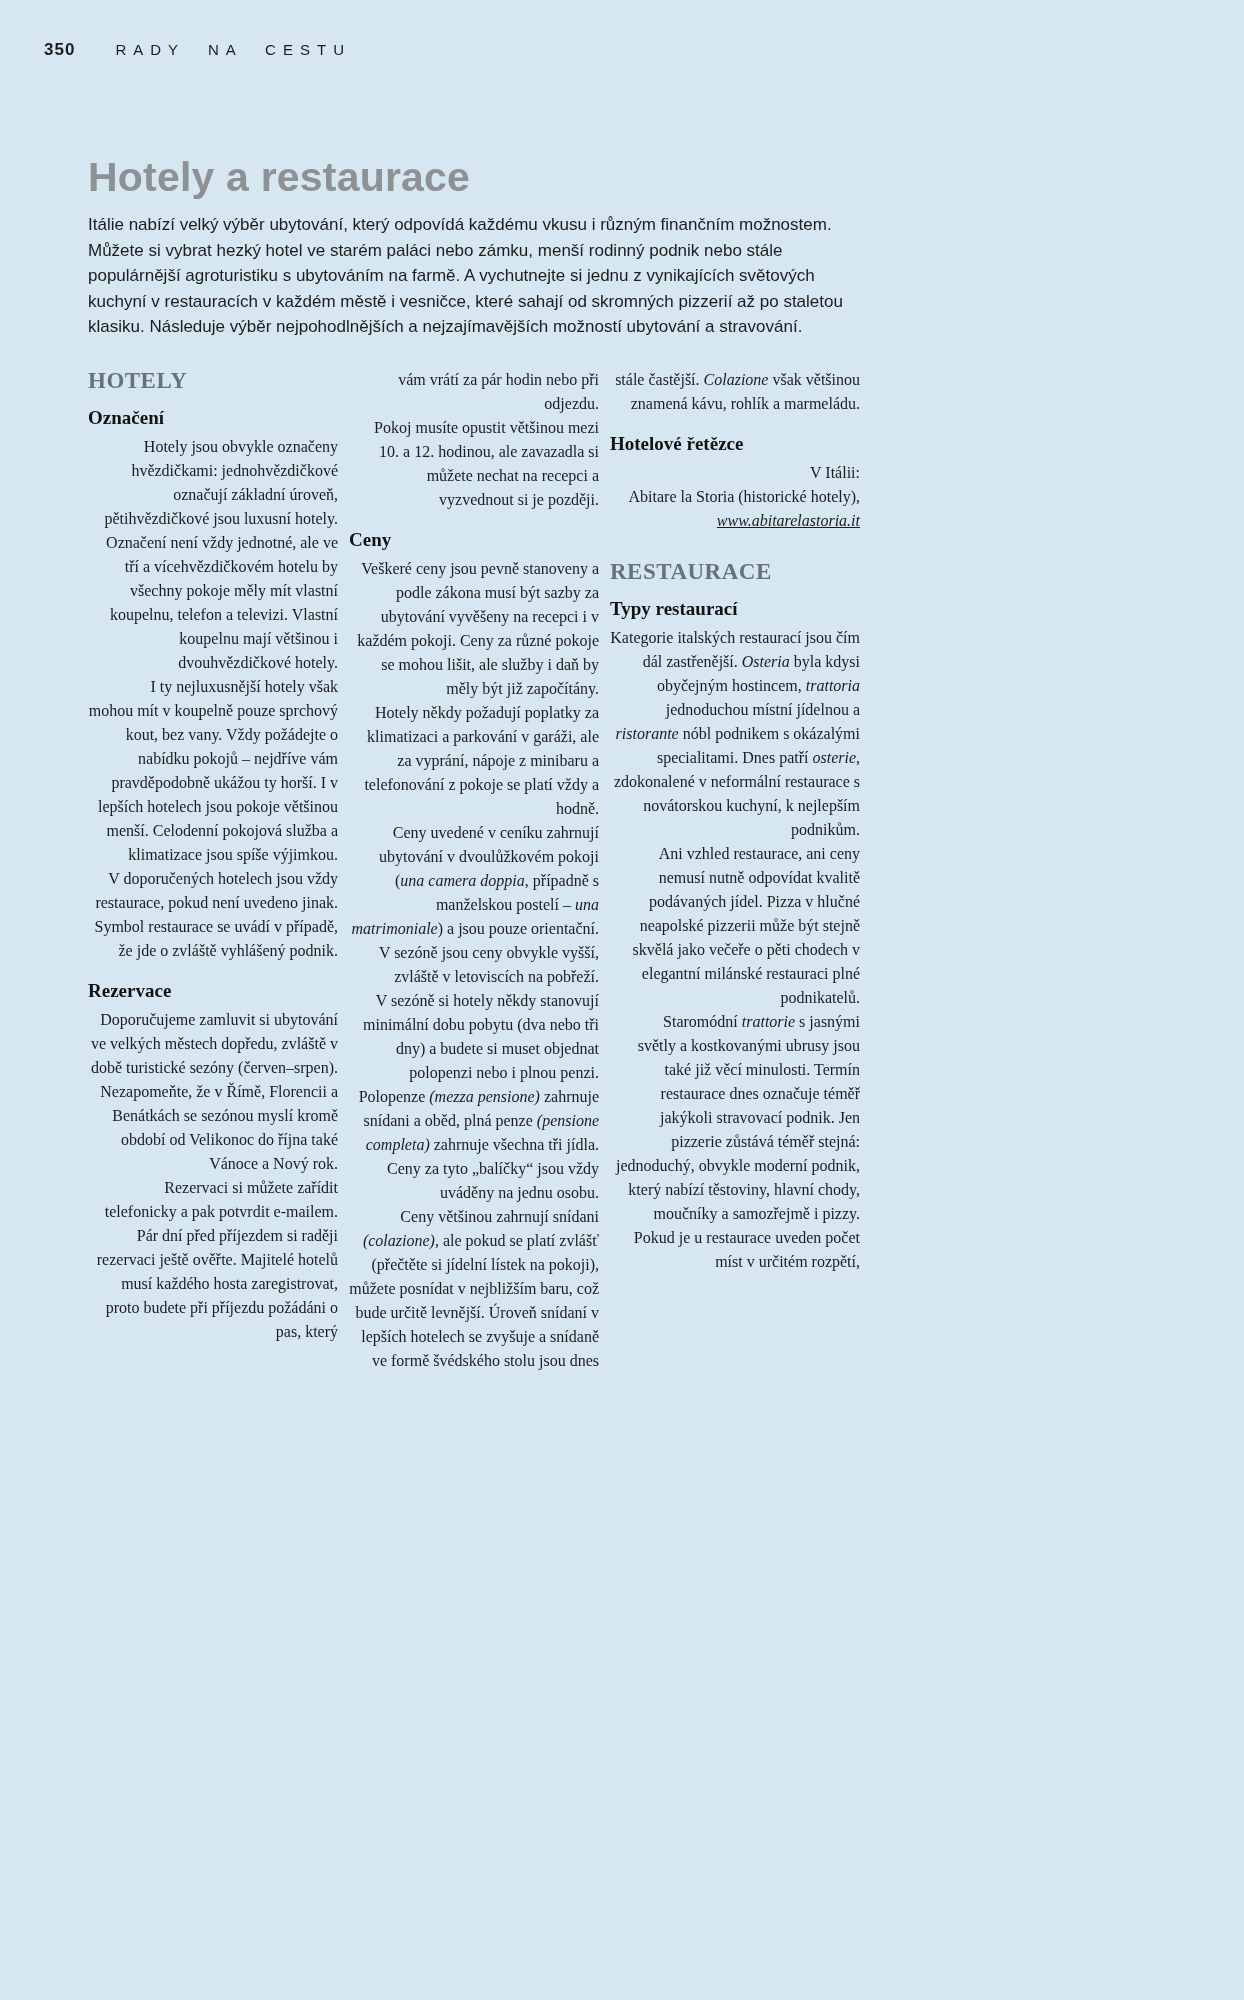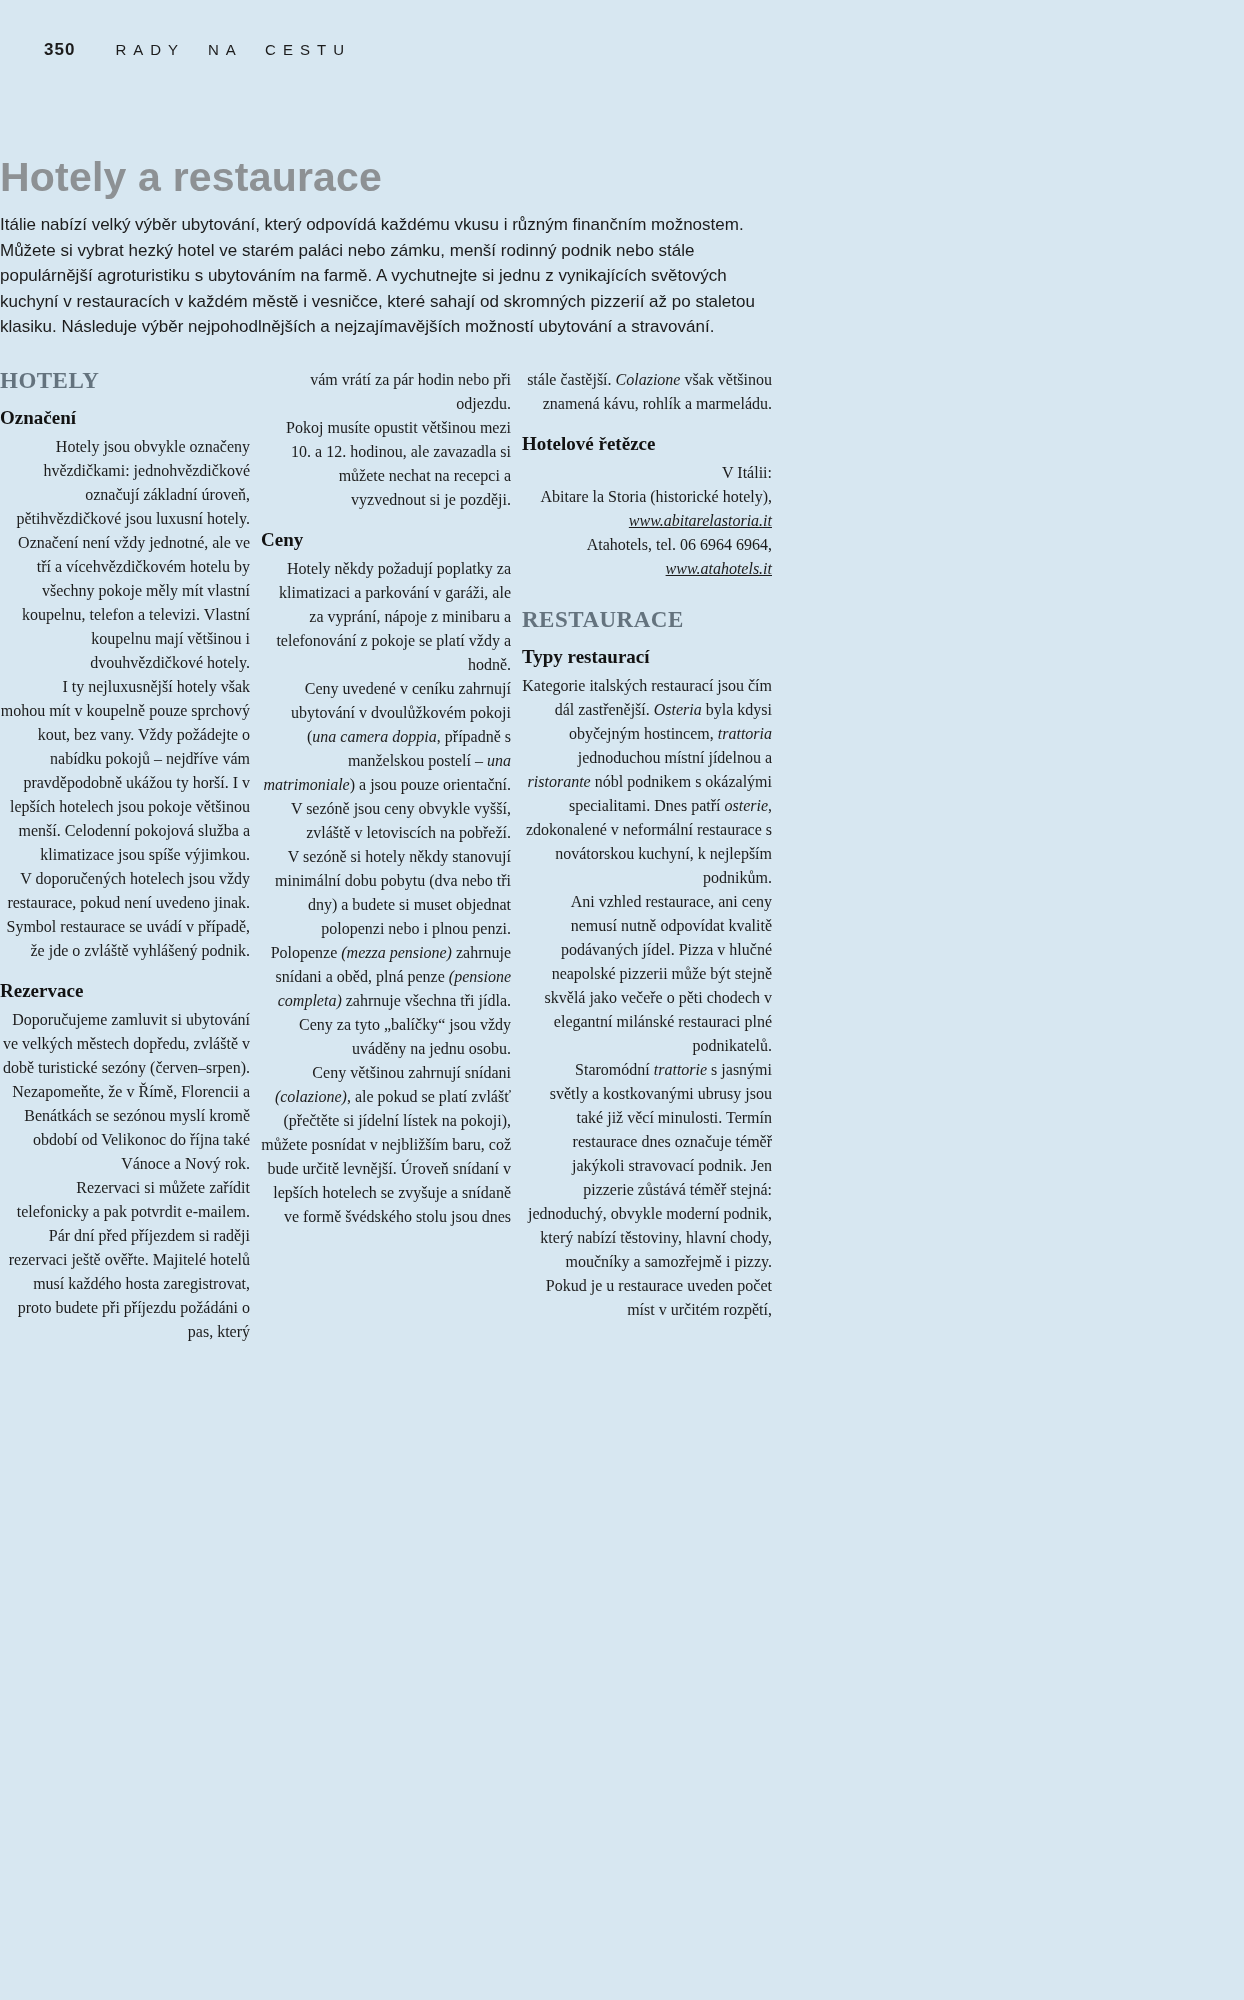--- a/index.html
+++ b/index.html
@@ -22,20 +22,21 @@
     font-weight: bold;
     letter-spacing: 1px;
   }
   .running-head {
     font-size: 15px;
     font-weight: 500;
     letter-spacing: 7px;
     word-spacing: 12px;
   }
   .content {
+    padding-left: 88px;
     width: 806px;
   }
   .title {
     margin: 94px 0 0 0;
     font-size: 41px;
     line-height: 46px;
     font-weight: bold;
     color: #8d9194;
     letter-spacing: 0.2px;
   }
@@ -112,31 +113,31 @@
           <p class="para indent">I ty nejluxusnější hotely však mohou mít v koupelně pouze sprchový kout, bez vany. Vždy požádejte o nabídku pokojů – nejdříve vám pravděpodobně ukážou ty horší. I v lepších hotelech jsou pokoje většinou menší. Celodenní pokojová služba a klimatizace jsou spíše výjimkou.</p>
           <p class="para indent">V doporučených hotelech jsou vždy restaurace, pokud není uvedeno jinak. Symbol restaurace se uvádí v případě, že jde o zvláště vyhlášený podnik.</p>
           <h3 class="sub-head">Rezervace</h3>
           <p class="para">Doporučujeme zamluvit si ubytování ve velkých městech dopředu, zvláště v době turistické sezóny (červen–srpen). Nezapomeňte, že v Římě, Florencii a Benátkách se sezónou myslí kromě období od Velikonoc do října také Vánoce a Nový rok.</p>
           <p class="para indent">Rezervaci si můžete zařídit telefonicky a pak potvrdit e-mailem. Pár dní před příjezdem si raději rezervaci ještě ověřte. Majitelé hotelů musí každého hosta zaregistrovat, proto budete při příjezdu požádáni o pas, který</p>
         </div>
       <div class="col">
           <p class="para">vám vrátí za pár hodin nebo při odjezdu.</p>
           <p class="para indent">Pokoj musíte opustit většinou mezi 10. a 12. hodinou, ale zavazadla si můžete nechat na recepci a vyzvednout si je později.</p>
           <h3 class="sub-head">Ceny</h3>
+          <p class="para">Veškeré ceny jsou pevně stanoveny a podle zákona musí být sazby za ubytování vyvěšeny na recepci i v každém pokoji. Ceny za různé pokoje se mohou lišit, ale služby i daň by měly být již započítány.</p>
           <p class="para indent">Hotely někdy požadují poplatky za klimatizaci a parkování v garáži, ale za vyprání, nápoje z minibaru a telefonování z pokoje se platí vždy a hodně.</p>
           <p class="para indent">Ceny uvedené v ceníku zahrnují ubytování v dvoulůžkovém pokoji (<span class="it">una camera doppia</span>, případně s manželskou postelí – <span class="it">una matrimoniale</span>) a jsou pouze orientační. V sezóně jsou ceny obvykle vyšší, zvláště v letoviscích na pobřeží.</p>
           <p class="para indent">V sezóně si hotely někdy stanovují minimální dobu pobytu (dva nebo tři dny) a budete si muset objednat polopenzi nebo i plnou penzi. Polopenze <span class="it">(mezza pensione)</span> zahrnuje snídani a oběd, plná penze <span class="it">(pensione completa)</span> zahrnuje všechna tři jídla. Ceny za tyto „balíčky“ jsou vždy uváděny na jednu osobu.</p>
           <p class="para indent">Ceny většinou zahrnují snídani <span class="it">(colazione)</span>, ale pokud se platí zvlášť (přečtěte si jídelní lístek na pokoji), můžete posnídat v nejbližším baru, což bude určitě levnější. Úroveň snídaní v lepších hotelech se zvyšuje a snídaně ve formě švédského stolu jsou dnes</p>
         </div>
       <div class="col">
           <p class="para">stále častější. <span class="it">Colazione</span> však většinou znamená kávu, rohlík a marmeládu.</p>
           <h3 class="sub-head">Hotelové řetězce</h3>
           <p class="para">V Itálii:</p>
           <p class="para">Abitare la Storia (historické hotely), <span class="it url">www.abitarelastoria.it</span></p>
-          <p class="para">Atahotels, tel. 06 6964 6964, <span class="it url">www.atahotels.it</span></p>
           <h2 class="section-head">RESTAURACE</h2>
           <h3 class="sub-head">Typy restaurací</h3>
           <p class="para">Kategorie italských restaurací jsou čím dál zastřenější. <span class="it">Osteria</span> byla kdysi obyčejným hostincem, <span class="it">trattoria</span> jednoduchou místní jídelnou a <span class="it">ristorante</span> nóbl podnikem s okázalými specialitami. Dnes patří <span class="it">osterie</span>, zdokonalené v neformální restaurace s novátorskou kuchyní, k nejlepším podnikům.</p>
           <p class="para indent">Ani vzhled restaurace, ani ceny nemusí nutně odpovídat kvalitě podávaných jídel. Pizza v hlučné neapolské pizzerii může být stejně skvělá jako večeře o pěti chodech v elegantní milánské restauraci plné podnikatelů.</p>
           <p class="para indent">Staromódní <span class="it">trattorie</span> s jasnými světly a kostkovanými ubrusy jsou také již věcí minulosti. Termín restaurace dnes označuje téměř jakýkoli stravovací podnik. Jen pizzerie zůstává téměř stejná: jednoduchý, obvykle moderní podnik, který nabízí těstoviny, hlavní chody, moučníky a samozřejmě i pizzy.</p>
           <p class="para indent">Pokud je u restaurace uveden počet míst v určitém rozpětí,</p>
         </div>
     </div>
   </main>
 

